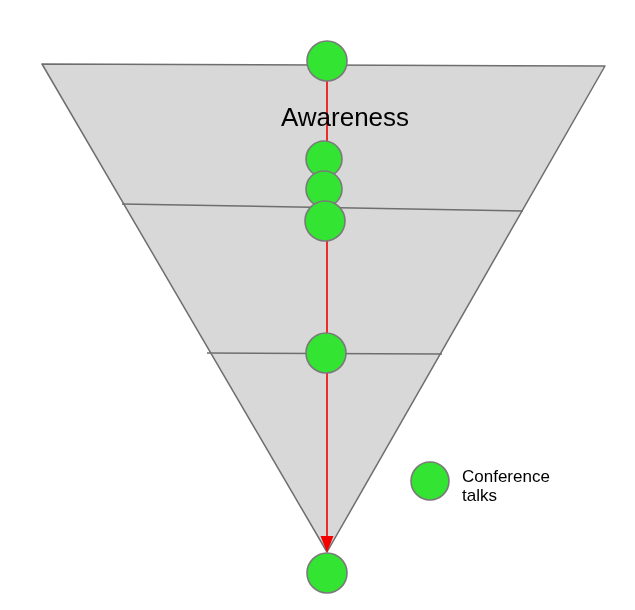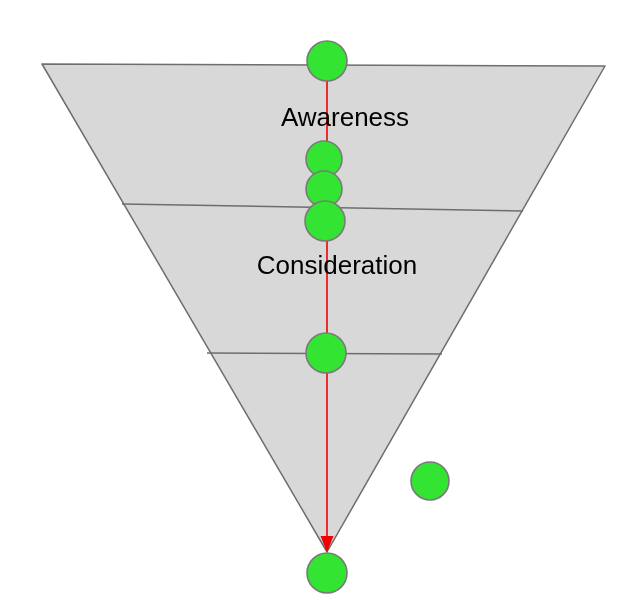--- a/index.html
+++ b/index.html
@@ -62,15 +62,18 @@
         <circle cx="324" cy="189" r="18" fill="#33e433" stroke="#7a7a7a" stroke-width="1.6"></circle>
         <circle cx="325" cy="221" r="20" fill="#33e433" stroke="#7a7a7a" stroke-width="1.6"></circle>
         <circle cx="326" cy="353" r="20" fill="#33e433" stroke="#7a7a7a" stroke-width="1.6"></circle>
         <circle cx="327" cy="573" r="20" fill="#33e433" stroke="#7a7a7a" stroke-width="1.6"></circle>
       </g>
 
     <circle cx="430" cy="481" r="19" stroke-width="1.6" fill="#33e433" stroke="#7a7a7a"></circle>
   </svg>
 
   <div class="stage-label awareness">Awareness</div>
-  <div class="stage-label consideration">Consideration</div>
 
+  <div class="legend-text">
+    <div>Conference</div>
+    <div>talks</div>
+  </div>
 </div>
 
 </body></html>

